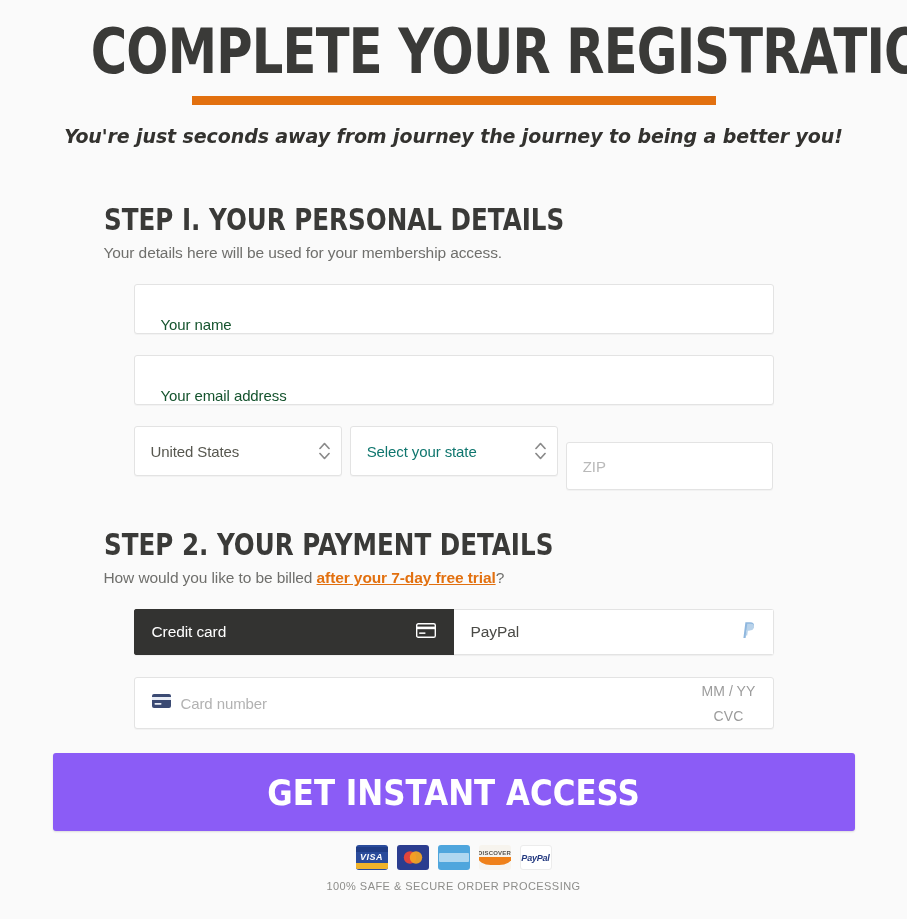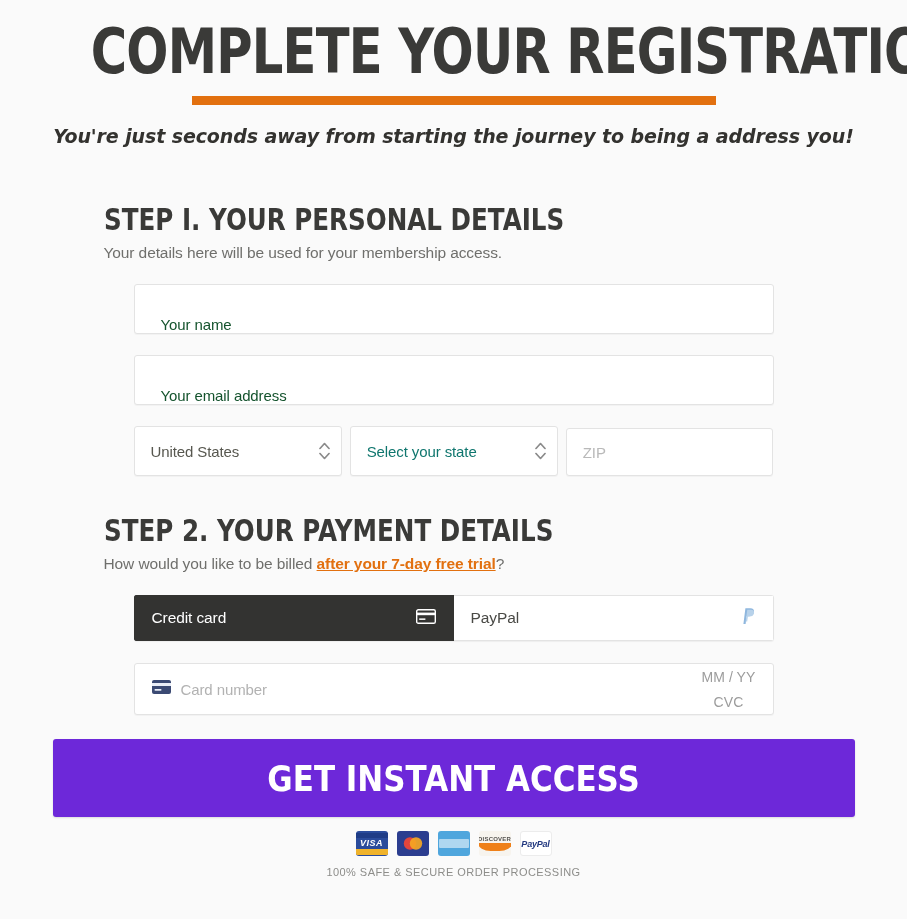--- a/index.html
+++ b/index.html
@@ -108,21 +108,21 @@
 
   .stepper {
     position: absolute; right: 11px; top: 50%;
     transform: translateY(-50%);
     display: flex; flex-direction: column;
     gap: 3px; align-items: center;
   }
   .stepper svg { display: block; }
 
   .zip {
-    width: 212px; height: 48px; margin-top: 2px;
+    width: 212px; height: 48px; margin-top: 16px;
     background: #fff;
     border: 1px solid #e3e3e3;
     border-radius: 3px;
     box-shadow: 0 1px 1px rgba(0,0,0,0.035);
     display: flex; align-items: center;
     padding: 0 16px;
     font-size: 15px; color: #b9b9b9;
     letter-spacing: -0.1px;
   }
 
@@ -173,21 +173,21 @@
   }
   .card-ph { font-size: 15px; color: #b2b2b2; margin-left: 10px; letter-spacing: -0.1px; }
   .card-right { margin-left: auto; display: flex; align-items: center; gap: 9px; font-size: 14px; color: #9c9c9c; letter-spacing: 0.1px; flex-direction: column; }
 
   
   .cta {
     display: block;
     width: 802px;
     height: 78px;
     margin: 24px auto 0 auto;
-    background: #6d28d9;
+    background: #8b5cf6;
     border: none;
     border-radius: 3px;
     color: #ffffff;
     font-family: "DejaVu Sans", sans-serif;
     font-weight: 700;
     font-size: 36px;
     letter-spacing: 0px;
     cursor: pointer;
     box-shadow: 0 1px 2px rgba(0,0,0,0.12);
   }
@@ -217,21 +217,21 @@
   }
 </style>
 </head>
 <body>
 
 <div class="page">
 
   <div class="hero">
     <h1 class="hero-title">COMPLETE YOUR REGISTRATION</h1>
     <div class="hero-rule"></div>
-    <p class="hero-sub">You're just seconds away from starting the journey to being a address you!</p>
+    <p class="hero-sub">You're just seconds away from journey the journey to being a better you!</p>
   </div>
 
   <div class="form-wrap">
 
     <div>
       <h2 class="step-head">STEP I. YOUR PERSONAL DETAILS</h2>
       <p class="step-sub">Your details here will be used for your membership access.</p>
 
       <div class="fields">
 

